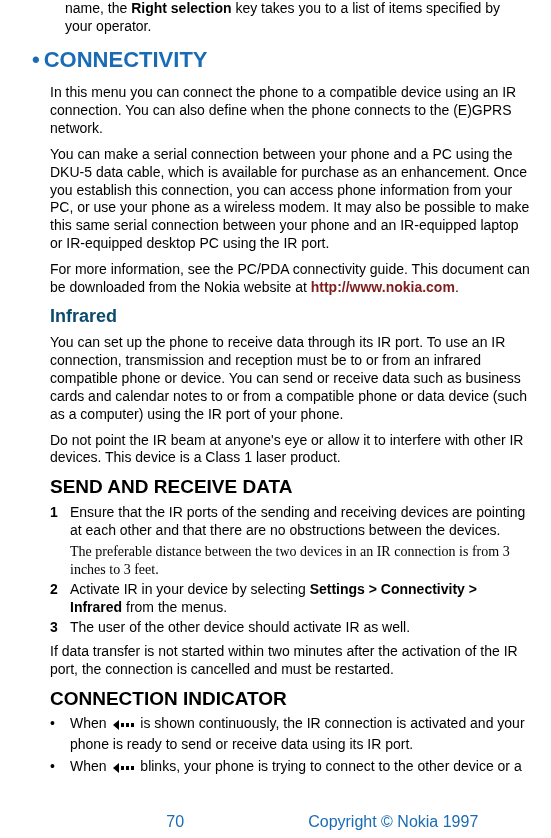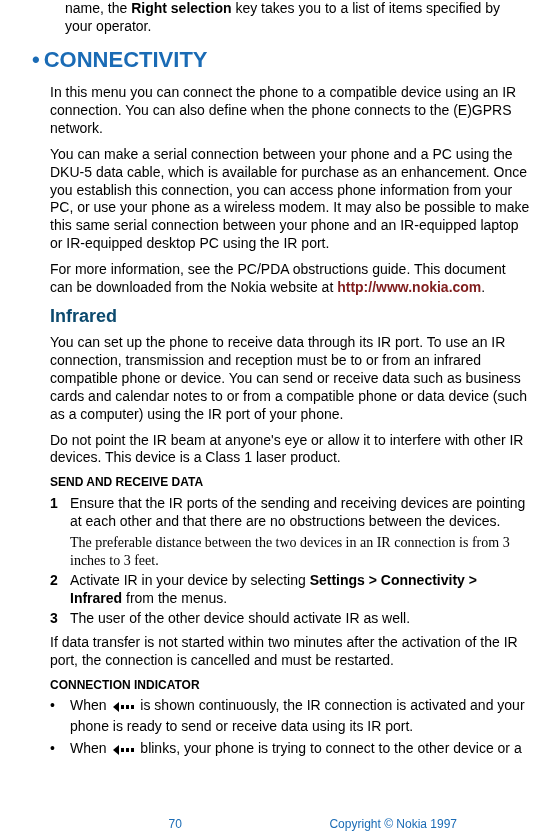--- a/index.html
+++ b/index.html
@@ -27,21 +27,21 @@
     font-size: 22px;
     margin-right: 4px;
   }
   .h2 {
     color: #0c4a6e;
     font-size: 18px;
     font-weight: bold;
     margin: 6px 0 6px 0;
   }
   .h3 {
-    font-size: 12px;
+    font-size: 19px;
     font-weight: bold;
     margin: 6px 0 4px 0;
   }
   p { margin-bottom: 8px; }
   .link { color: #7f1d1d; font-weight: bold; }
   .bold { font-weight: bold; }
   .numlist { margin-bottom: 6px; }
   .numrow { display: flex; margin-bottom: 2px; }
   .numrow .n { font-weight: bold; width: 20px; flex-shrink: 0; }
   .numrow .t { flex: 1; }
@@ -52,21 +52,21 @@
   .ir-icon {
     display: inline-block;
     vertical-align: -3px;
     margin: 0 2px;
   }
   .footer {
     position: absolute;
     bottom: 6px;
     left: 0;
     width: 551px;
-    font-size: 12px;
+    font-size: 16px;
     color: #1a6bb5;
     display: flex;
   }
   .footer .pg { width: 50%; text-align: center; padding-left: 75px; }
   .footer .cp { width: 50%; text-align: center; padding-right: 40px; }
 </style>
 </head>
 <body>
 
 <div class="content">
@@ -75,21 +75,21 @@
     <span>name, the </span><span class="bold">Right selection</span><span> key takes you to a list of items specified by your operator.</span>
   </p>
 
   <div class="h1">
     <span class="bullet-dot">•</span><span>CONNECTIVITY</span>
   </div>
 
   <p>In this menu you can connect the phone to a compatible device using an IR connection. You can also define when the phone connects to the (E)GPRS network.</p>
   <p>You can make a serial connection between your phone and a PC using the DKU-5 data cable, which is available for purchase as an enhancement. Once you establish this connection, you can access phone information from your PC, or use your phone as a wireless modem. It may also be possible to make this same serial connection between your phone and an IR-equipped laptop or IR-equipped desktop PC using the IR port.</p>
   <p>
-    <span>For more information, see the PC/PDA obstructions guide. This document can be downloaded from the Nokia website at </span><span class="link">http://www.nokia.com</span><span>.</span>
+    <span>For more information, see the PC/PDA connectivity guide. This document can be downloaded from the Nokia website at </span><span class="link">http://www.nokia.com</span><span>.</span>
   </p>
 
   <div class="h2">Infrared</div>
   <p>You can set up the phone to receive data through its IR port. To use an IR connection, transmission and reception must be to or from an infrared compatible phone or device. You can send or receive data such as business cards and calendar notes to or from a compatible phone or data device (such as a computer) using the IR port of your phone.</p>
   <p>Do not point the IR beam at anyone's eye or allow it to interfere with other IR devices. This device is a Class 1 laser product.</p>
 
   <div class="h3">SEND AND RECEIVE DATA</div>
 
   <div class="numlist">
     <div class="numrow">

